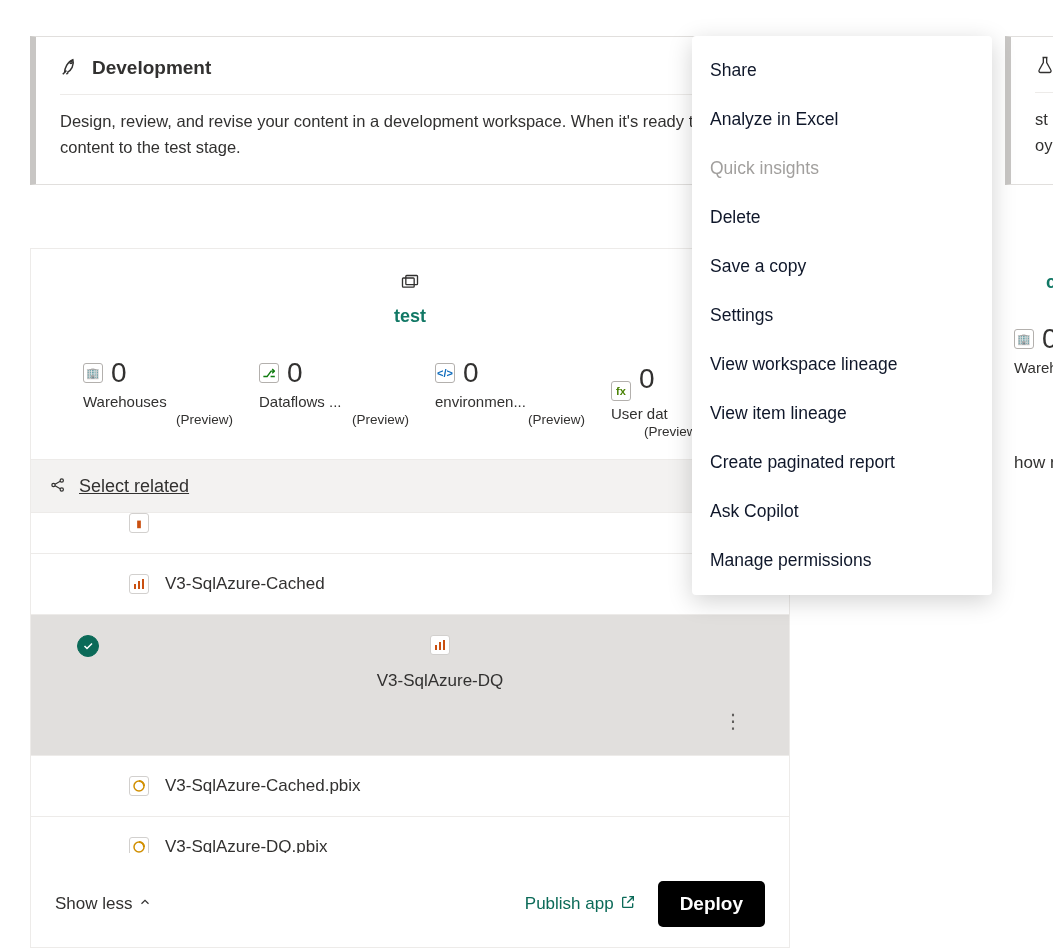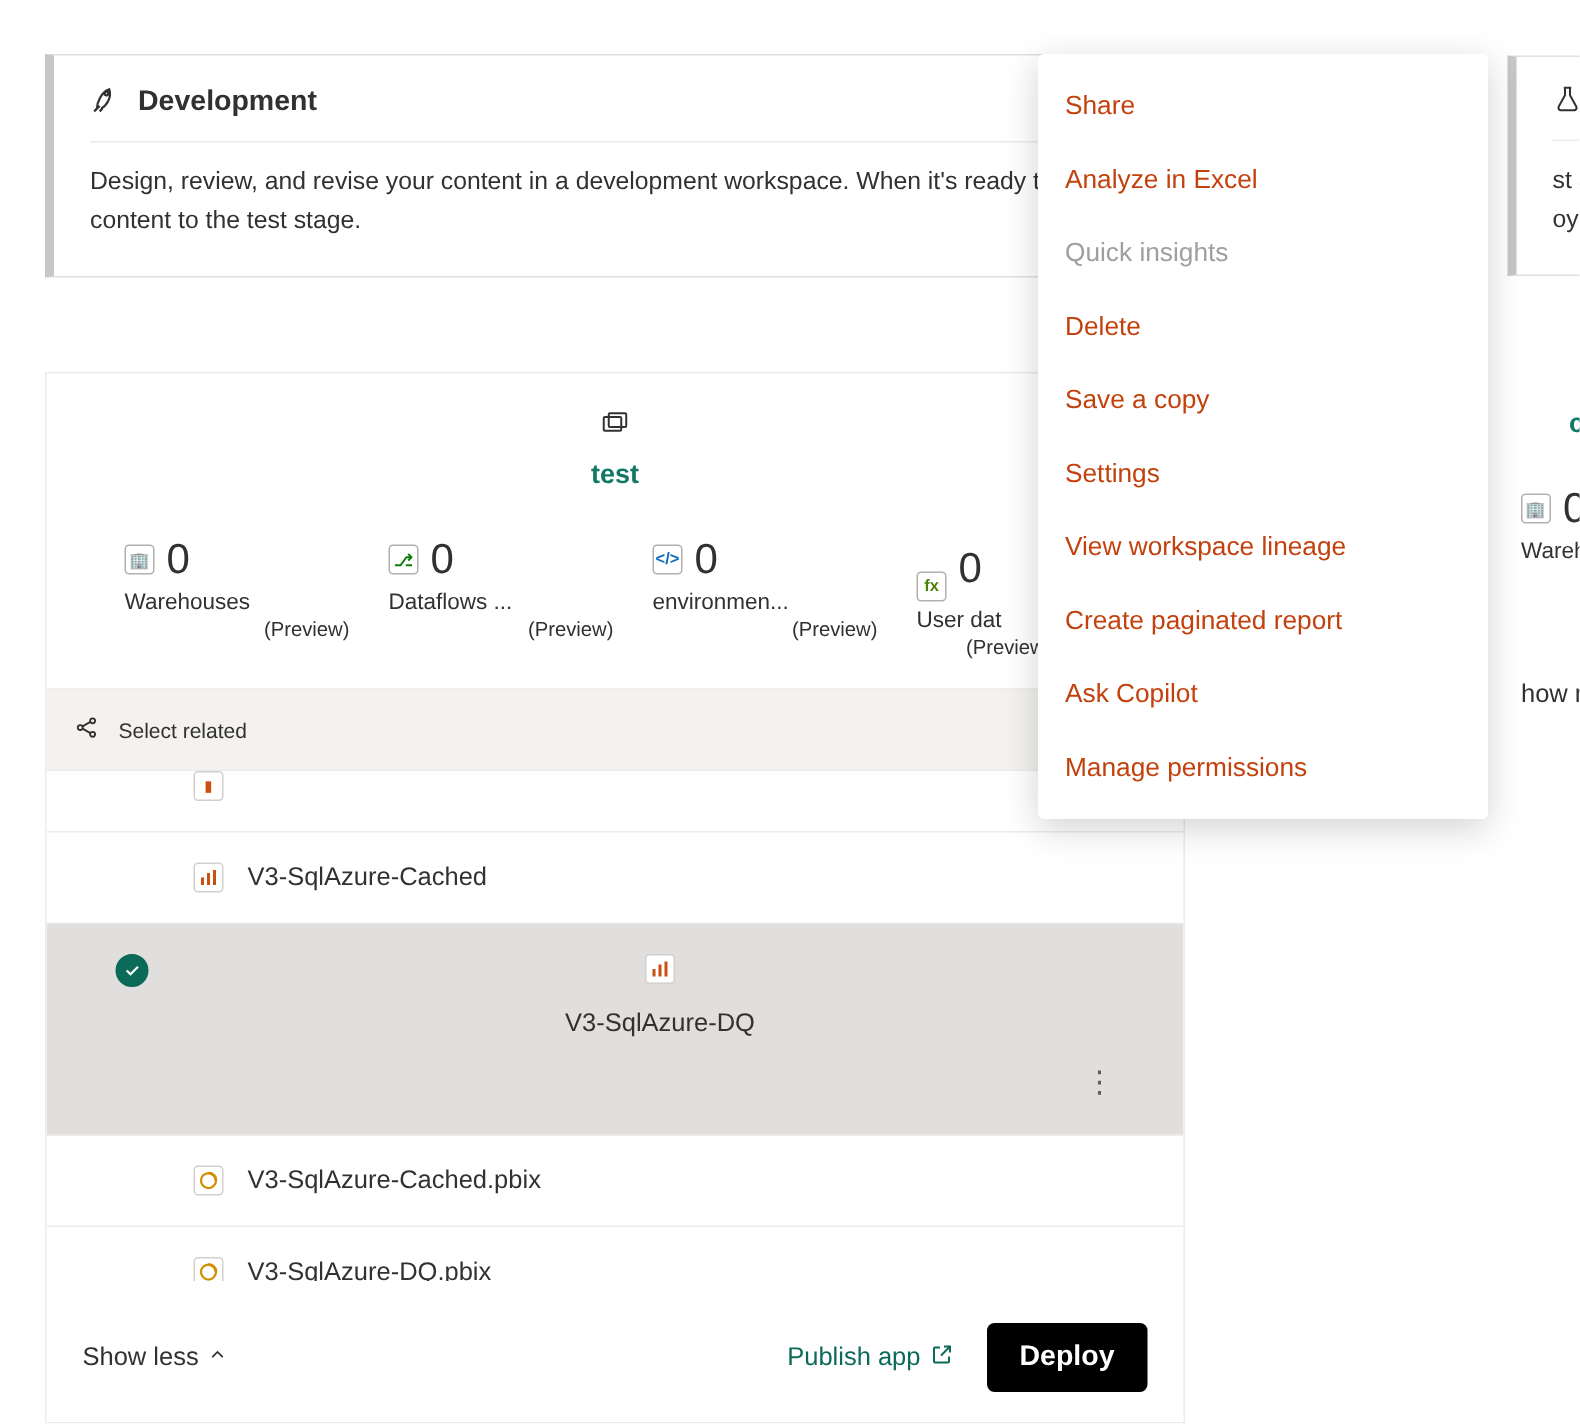--- a/index.html
+++ b/index.html
@@ -11,21 +11,20 @@
     font-size: 14px;
     overflow: hidden;
     width: 1053px;
     height: 949px;
     position: relative;
   }
   .stage-cards {
     display: flex;
     gap: 20px;
     padding: 36px 0 0 30px;
-    align-items: center;
   }
   .stage-card {
     border: 1px solid #e1dfdd;
     border-left: 6px solid #c8c6c4;
     background: #fff;
     width: 955px;
     flex: 0 0 955px;
     padding: 18px 24px 24px 24px;
   }
   .stage-header {
@@ -91,21 +90,21 @@
     align-items: center;
     gap: 12px;
     background: #f3f2f1;
     border-top: 1px solid #edebe9;
     border-bottom: 1px solid #edebe9;
     padding: 14px 18px;
     margin-left: -24px;
     margin-right: -24px;
   }
   .select-related-bar .grow { flex: 1; }
-  .sr-label { font-size: 14px; color:#323130; }
+  .sr-label { font-size: 18px; color:#323130;text-decoration:underline; }
   .sr-count { font-size: 17px; color:#323130; }
 
   .list {
     margin-left: -24px;
     margin-right: -24px;
     max-height: 340px;
     overflow: hidden;
     position: relative;
   }
   .list-row {
@@ -196,21 +195,21 @@
     width: 300px;
     background: #fff;
     border-radius: 4px;
     box-shadow: 0 6px 24px rgba(0,0,0,0.18);
     padding: 10px 0;
     z-index: 50;
   }
   .ctx-item {
     padding: 14px 18px;
     font-size: 17.5px;
-    color: #c2410c;
+    color: #0f172a;
   }
   .ctx-item.disabled { color: #a19f9d; }
   .highlight-box {
     position: absolute;
     border: 3px solid #d13438;
     pointer-events:none;
   }
   .close-x { font-size: 20px; font-weight: 300; color:#323130; padding:0 4px;}
 </style>
 </head>
@@ -399,18 +398,19 @@
 </div>
 
 <div class="context-menu">
   <div class="ctx-item">Share</div>
   <div class="ctx-item">Analyze in Excel</div>
   <div class="ctx-item disabled">Quick insights</div>
   <div class="ctx-item">Delete</div>
   <div class="ctx-item">Save a copy</div>
   <div class="ctx-item">Settings</div>
   <div class="ctx-item">View workspace lineage</div>
+  <div class="ctx-item">View item lineage</div>
   <div class="ctx-item">Create paginated report</div>
   <div class="ctx-item">Ask Copilot</div>
   <div class="ctx-item">Manage permissions</div>
 </div>
 
 <div class="highlight-box" style="left:698px; top:423px; width:180px; height:40px;"></div>
 
 </body></html>

